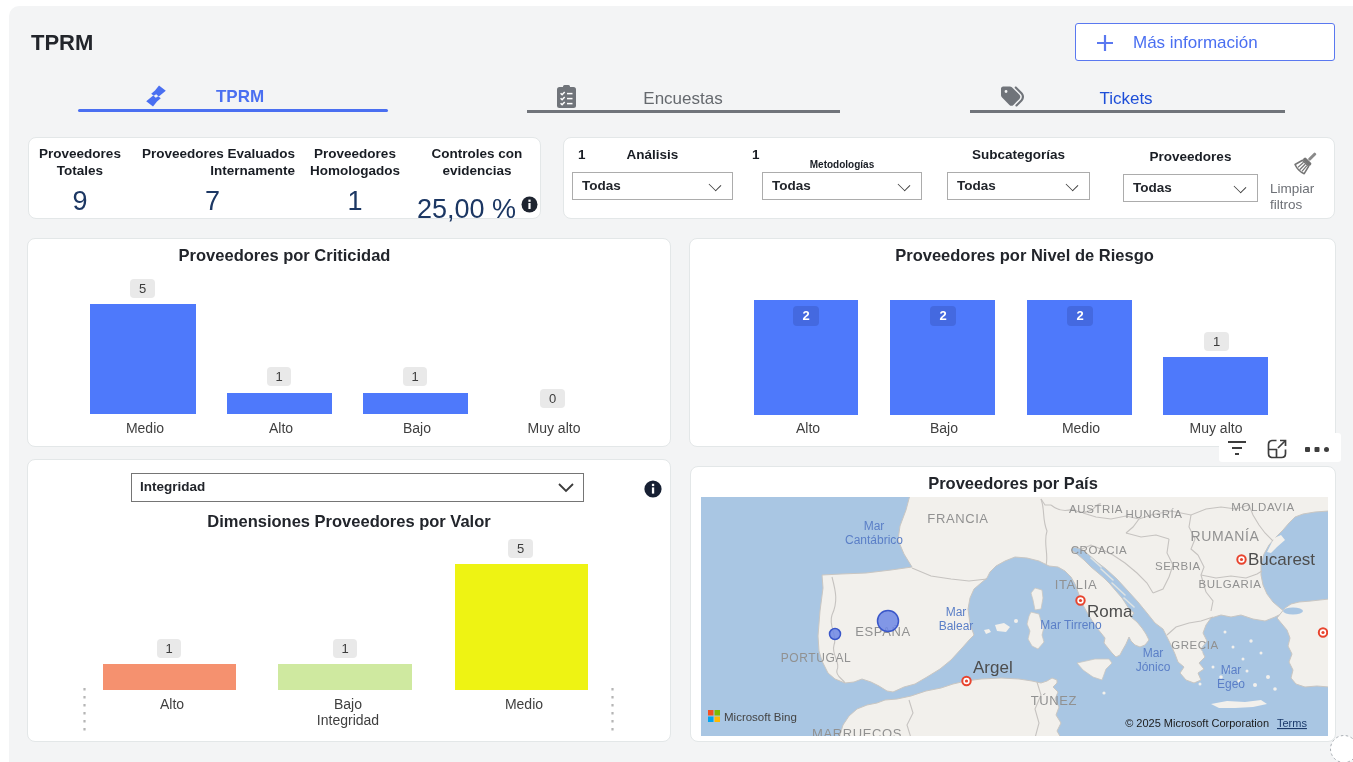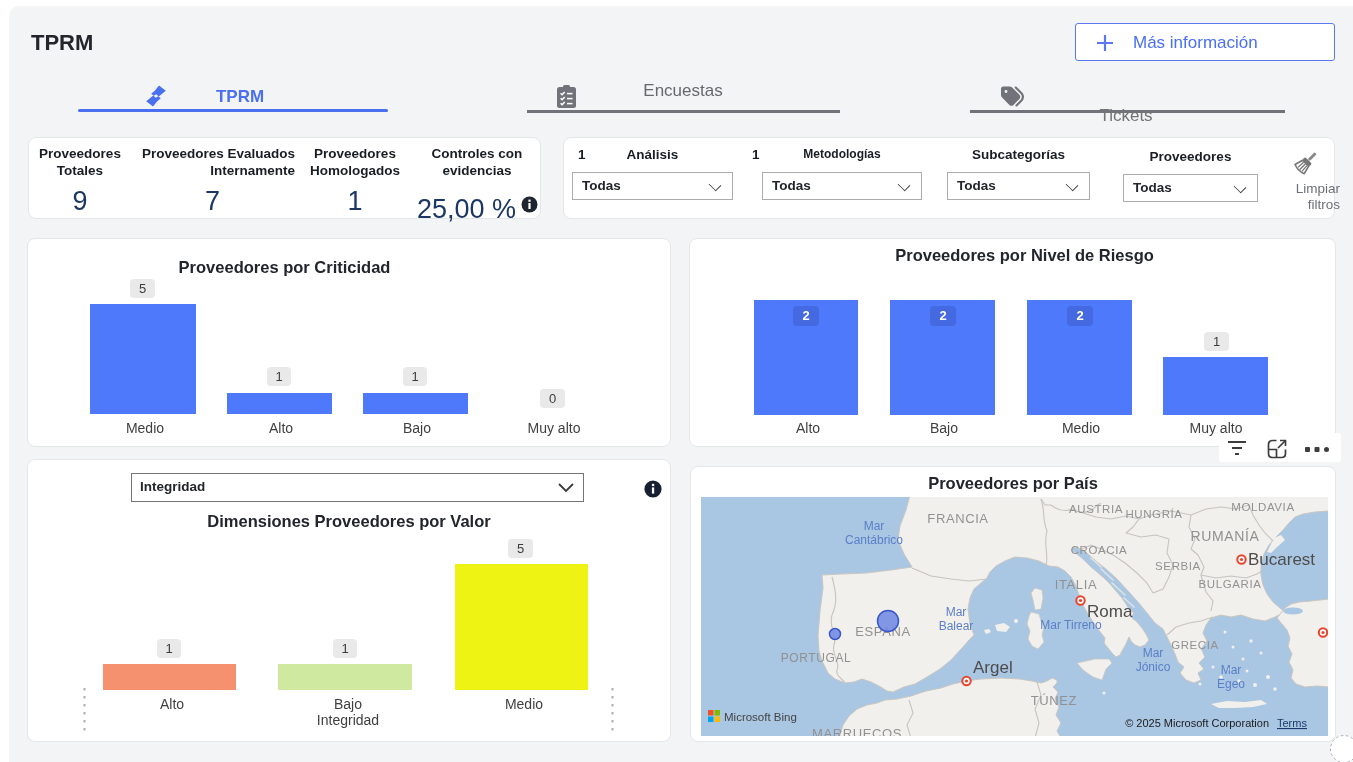--- a/index.html
+++ b/index.html
@@ -44,65 +44,65 @@
   <circle cx="10.5" cy="2.6" r="1.1" fill="#70747a"></circle>
   <g stroke="#fff" stroke-width="1.5" fill="none">
     <path d="M4.6 9.2 l1.5 1.5 2.6-2.8"></path>
       <path d="M11 9.6 h5.5"></path>
     <path d="M4.6 14.2 l1.5 1.5 2.6-2.8"></path>
       <path d="M11 14.6 h5.5"></path>
     <path d="M4.6 19.2 l1.5 1.5 2.6-2.8"></path>
       <path d="M11 19.6 h5.5"></path>
   </g>
 </svg>
-<div class="abs" style="left:620px; top:81px; width:126px; text-align:center; font-size:17px; color:#65696e;">Encuestas</div>
+<div class="abs" style="left:620px; top:89px; width:126px; text-align:center; font-size:17px; color:#65696e;">Encuestas</div>
 <svg class="abs" style="left:1001px; top:85px;" width="23" height="23" viewBox="0 0 512 512">
     <path fill="#70747a" d="M345 39.1L472.8 168.4c52.4 53 52.4 138.2 0 191.2L360.8 472.9c-9.3 9.4-24.5 9.5-33.9 .2s-9.5-24.5-.2-33.9L438.6 325.9c33.9-34.3 33.9-89.4 0-123.7L310.9 72.9c-9.3-9.4-9.2-24.6 .2-33.9s24.6-9.2 33.9 .2zM0 229.5V80C0 53.5 21.5 32 48 32H197.5c17 0 33.3 6.7 45.3 18.7l168 168c25 25 25 65.5 0 90.5L277.3 442.7c-25 25-65.5 25-90.5 0l-168-168C6.7 262.7 0 246.5 0 229.5zM144 144a32 32 0 1 0 -64 0 32 32 0 1 0 64 0z"></path>
   </svg>
-<div class="abs" style="left:1066px; top:106px; width:120px; text-align:center; font-size:17px; color:#737373;">Tickets</div>
+<div class="abs" style="left:1066px; top:89px; width:120px; text-align:center; font-size:17px; color:#1d4ed8;">Tickets</div>
 
 <div class="card" style="left:28px; top:137px; width:513px; height:82px;"></div>
 <div class="abs" style="left:30px; top:145px; width:100px; text-align:center; font-size:13.5px; font-weight:bold; color:#191d24; line-height:17px;">Proveedores Totales</div>
 <div class="abs" style="left:30px; top:188px; width:100px; text-align:center; font-size:27px; line-height:27px; color:#1c3763;">9</div>
 <div class="abs" style="left:130px; top:145px; width:165px; text-align:right; font-size:13.5px; font-weight:bold; color:#191d24; line-height:17px;">Proveedores Evaluados Internamente</div>
 <div class="abs" style="left:130px; top:188px; width:165px; text-align:center; font-size:27px; line-height:27px; color:#1c3763;">7</div>
 <div class="abs" style="left:295px; top:145px; width:120px; text-align:center; font-size:13.5px; font-weight:bold; color:#191d24; line-height:17px;">Proveedores Homologados</div>
 <div class="abs" style="left:295px; top:188px; width:120px; text-align:center; font-size:27px; line-height:27px; color:#1c3763;">1</div>
 <div class="abs" style="left:417px; top:145px; width:120px; text-align:center; font-size:13.5px; font-weight:bold; color:#191d24; line-height:17px;">Controles con evidencias</div>
 <div class="abs" style="left:417px; top:188px; width:120px; text-align:left; font-size:27px; line-height:27px; color:#1c3763;margin-top:8px;">25,00 %</div>
 <svg class="abs" style="left:521px; top:196px;" width="17" height="17" viewBox="0 0 17 17">
     <circle cx="8.5" cy="8.5" r="8" fill="#1e2430"></circle>
     <rect x="7.4" y="7" width="2.2" height="6" fill="#fff"></rect>
     <rect x="7.4" y="3.6" width="2.2" height="2.2" fill="#fff"></rect>
   </svg>
 
 <div class="card" style="left:563px; top:137px; width:772px; height:82px;"></div>
 <div class="abs" style="left:578px; top:147px; font-size:13.5px; font-weight:bold; color:#191d24;">1</div>
 <div class="abs" style="left:572px; top:147px; width:161px; text-align:center; font-size:13.5px; font-weight:bold; color:#191d24;">Análisis</div>
 <div class="abs" style="left:752px; top:147px; font-size:13.5px; font-weight:bold; color:#191d24;">1</div>
-<div class="abs" style="left:762px; top:147px; width:160px; text-align:center; font-size:12px; font-weight:bold; color:#191d24;">Metodologías</div>
+<div class="abs" style="left:762px; top:159px; width:160px; text-align:center; font-size:10px; font-weight:bold; color:#191d24;">Metodologías</div>
 <div class="abs" style="left:947px; top:147px; width:143px; text-align:center; font-size:13.5px; font-weight:bold; color:#191d24;">Subcategorías</div>
 <div class="abs" style="left:1123px; top:149px; width:135px; text-align:center; font-size:13.5px; font-weight:bold; color:#191d24;">Proveedores</div>
 <div class="abs sel" style="left:572px; top:172px; width:161px; height:28px;"></div>
 <div class="abs sel" style="left:762px; top:172px; width:160px; height:28px;"></div>
 <div class="abs sel" style="left:947px; top:172px; width:143px; height:28px;"></div>
 <div class="abs sel" style="left:1123px; top:174px; width:135px; height:28px;"></div>
 
 <svg class="abs" style="left:1290px; top:151px;" width="30" height="30" viewBox="0 0 26 26">
   <g transform="rotate(45 13 11)">
     <rect x="11.8" y="-2" width="2.6" height="8.5" rx="1" fill="#8a8a8a"></rect>
     <rect x="8.9" y="6.8" width="8.4" height="3.2" rx="1.2" fill="#757575"></rect>
     <path d="M9.4 10.4 L16.8 10.4 L18.6 17.6 C15.5 18.9 10.4 18.9 7.4 17.6 Z" fill="#fff" stroke="#757575" stroke-width="1.4" stroke-linejoin="round"></path>
     <path d="M11.3 11 L10.9 17.6 M13.4 11 L13.4 18 M15.3 11 L15.9 17.6" stroke="#757575" stroke-width="1.1" fill="none"></path>
   </g>
 </svg>
-<div class="abs" style="left:1270px; top:181px; width:70px; text-align:right; font-size:13.5px; color:#6d7076; line-height:16px;">Limpiar filtros</div>
+<div class="abs" style="left:1270px; top:181px; width:70px; text-align:left; font-size:13.5px; color:#6d7076; line-height:16px;">Limpiar filtros</div>
 
 <div class="card" style="left:27px; top:238px; width:644px; height:209px;"></div>
-<div class="ctitle abs" style="left:27px; top:258px; width:515px;">Proveedores por Criticidad</div>
+<div class="ctitle abs" style="left:27px; top:246px; width:515px;">Proveedores por Criticidad</div>
 <div class="bar" style="left:90px; top:304px; width:106px; height:110px; background:#4e79fb;"></div>
 <div class="bar" style="left:227px; top:393px; width:105px; height:21px; background:#4e79fb;"></div>
 <div class="bar" style="left:363px; top:393px; width:105px; height:21px; background:#4e79fb;"></div>
 <div class="pill" style="left:130px; top:279px; width:25px; height:19px;">5</div>
 <div class="pill" style="left:267px; top:367px; width:24px; height:19px;">1</div>
 <div class="pill" style="left:403px; top:367px; width:24px; height:19px;">1</div>
 <div class="pill" style="left:540px; top:389px; width:25px; height:19px;">0</div>
 <div class="xlab" style="left:95px; top:420px; width:100px;">Medio</div>
 <div class="xlab" style="left:231px; top:420px; width:100px;">Alto</div>
 <div class="xlab" style="left:367px; top:420px; width:100px;">Bajo</div>

